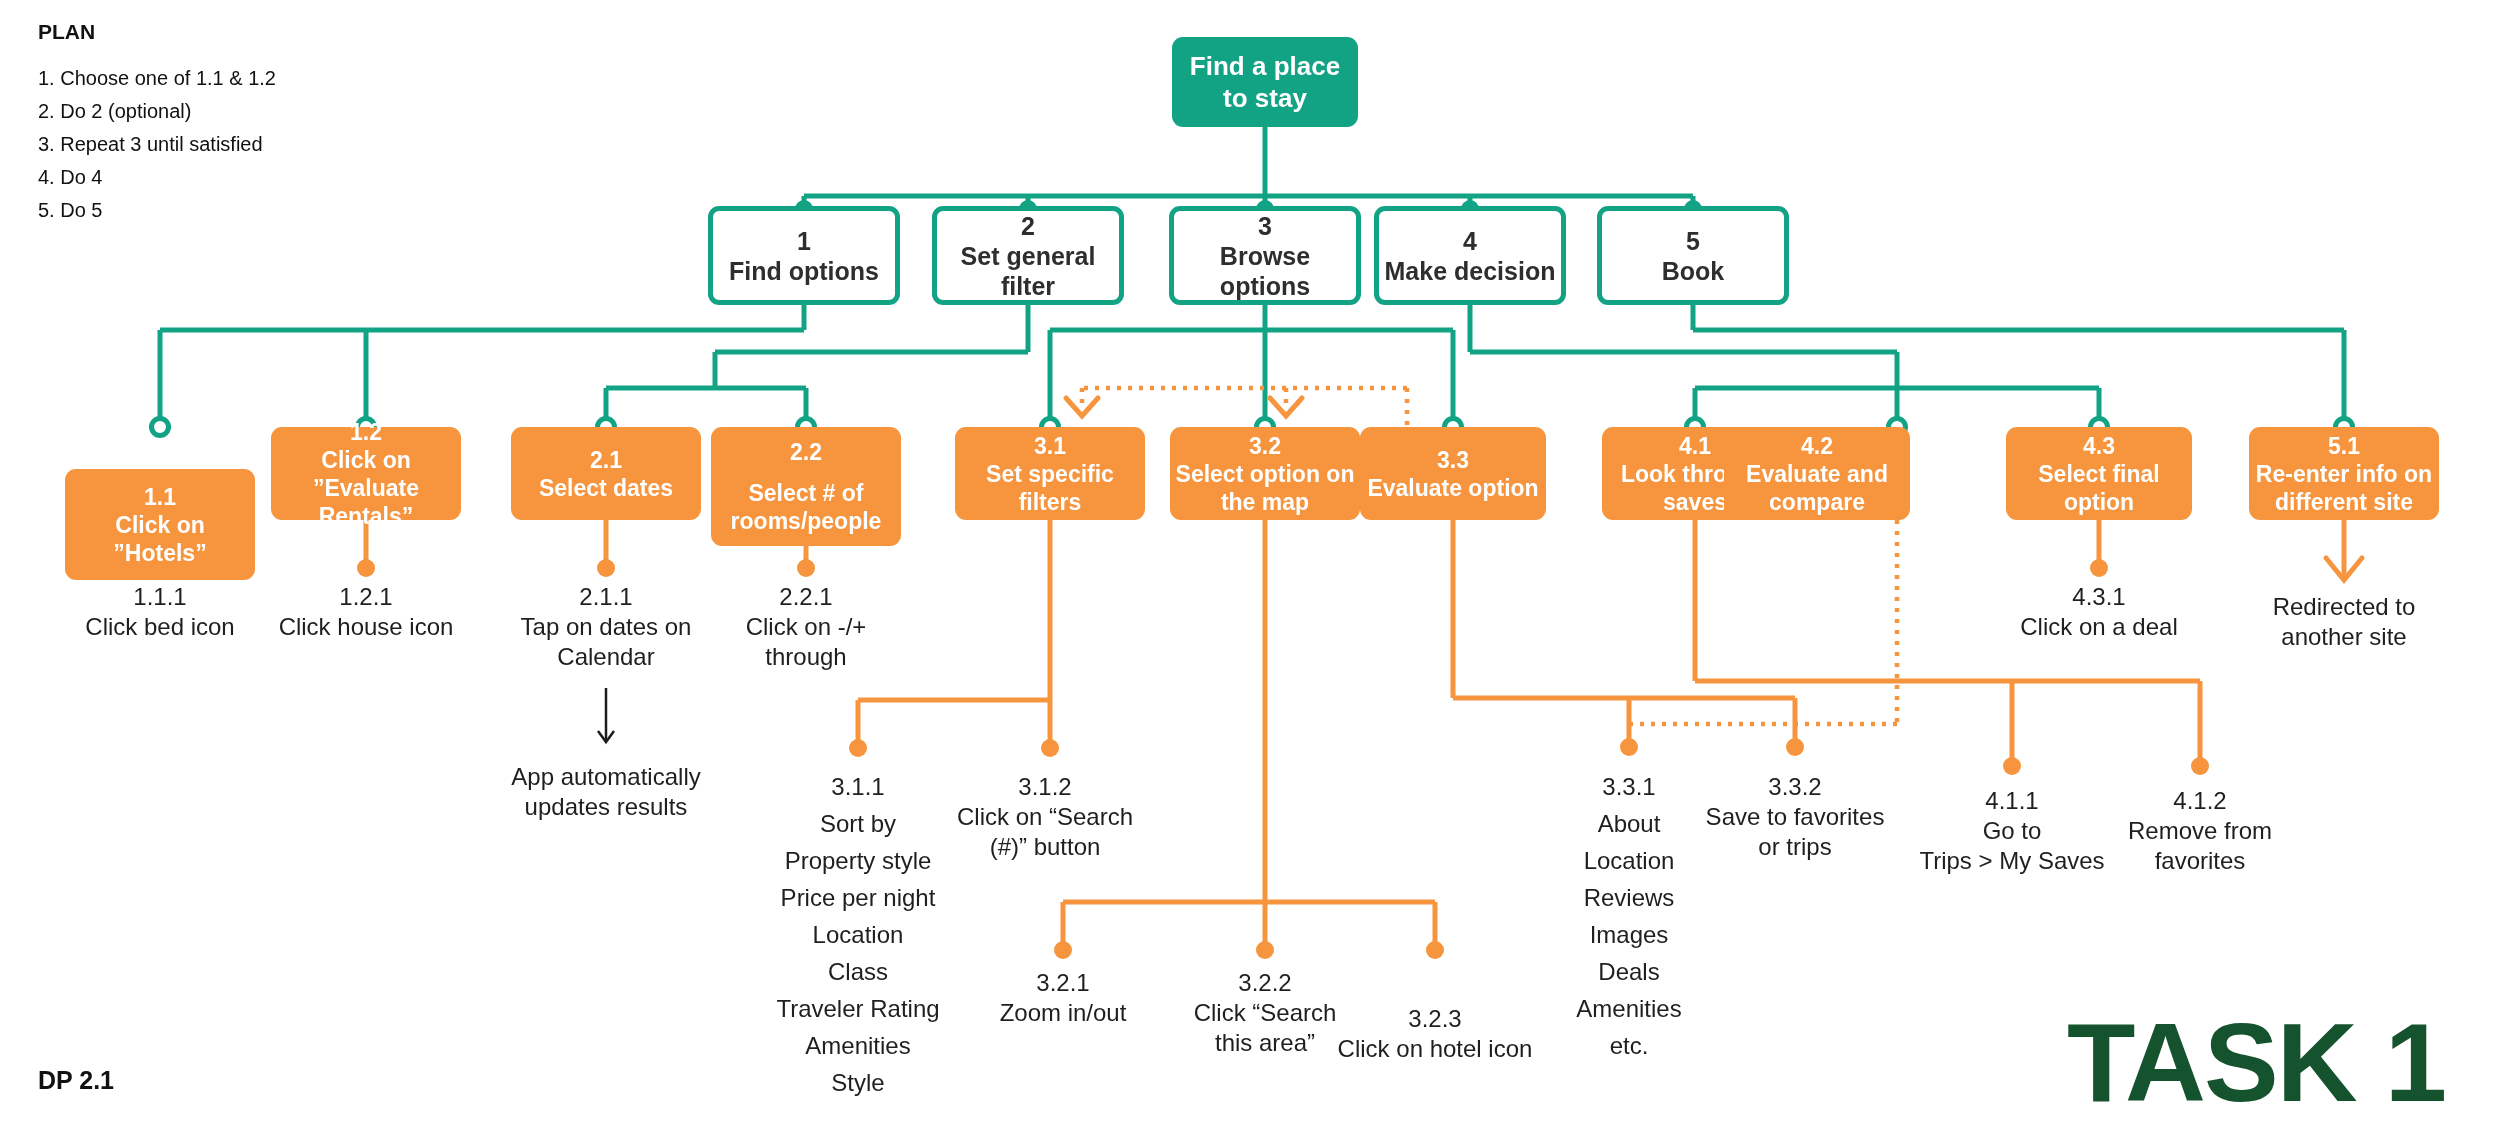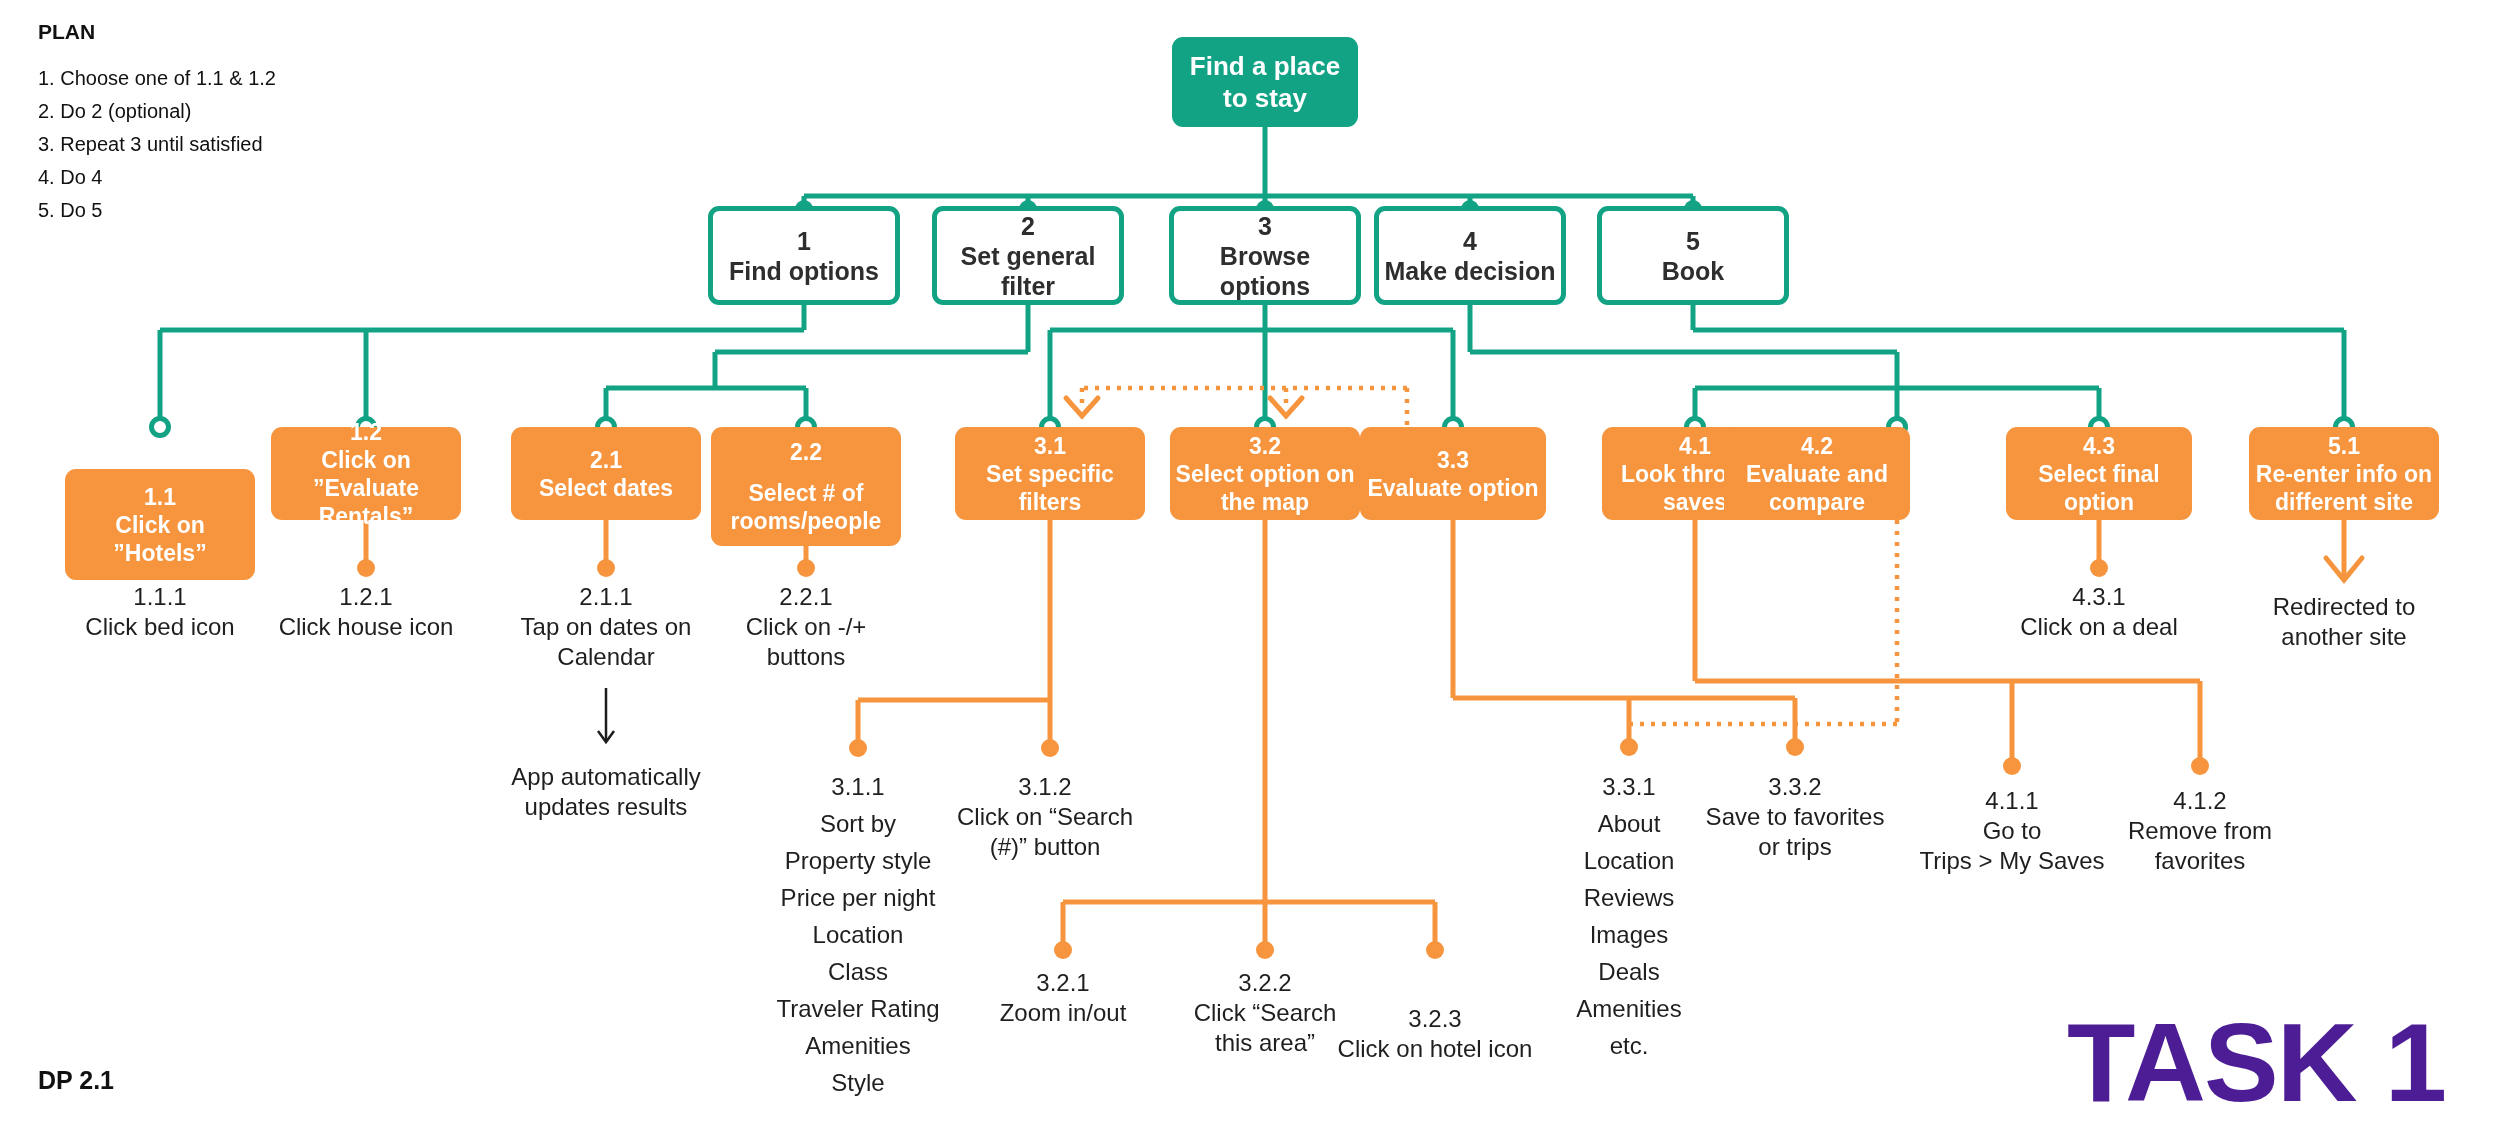--- a/index.html
+++ b/index.html
@@ -21,21 +21,21 @@
   .l1-box{background:#ffffff;border:5px solid #12A284;color:#2e2e2e;font-weight:bold;
           font-size:25px;line-height:30px;}
   .l2-box{background:#F6953E;color:#ffffff;font-weight:bold;font-size:23px;line-height:28px;padding:2px 4px;}
   .leaf{position:absolute;transform:translateX(-50%);text-align:center;color:#1f1f1f;
         font-size:24px;line-height:30px;white-space:nowrap;}
   .leaf.spread{line-height:37px;}
   .plan{position:absolute;left:38px;top:20px;color:#111111;}
   .plan-title{font-weight:bold;font-size:21px;margin-bottom:18px;}
   .plan-items{font-size:20px;line-height:33px;}
   .dp{position:absolute;left:38px;top:1066px;color:#111111;font-weight:bold;font-size:25px;}
-  .task{position:absolute;right:55px;top:998px;color:#4c1d95;font-weight:bold;
+  .task{position:absolute;right:55px;top:998px;color:#14532d;font-weight:bold;
         font-size:112px;letter-spacing:-2px;}
 </style>
 </head>
 <body>
 
 <div class="canvas">
 
   <svg class="wires" width="2500" height="1133">
 
     <g>
@@ -193,21 +193,21 @@
       <div>Click house icon</div>
     </div>
   <div class="leaf" style="left:606px;top:582px;">
       <div>2.1.1</div>
       <div>Tap on dates on</div>
       <div>Calendar</div>
     </div>
   <div class="leaf" style="left:806px;top:582px;">
       <div>2.2.1</div>
       <div>Click on -/+</div>
-      <div>buttons</div>
+      <div>through</div>
     </div>
   <div class="leaf" style="left:606px;top:762px;">
       <div>App automatically</div>
       <div>updates results</div>
     </div>
   <div class="leaf spread" style="left:858px;top:768px;">
       <div>3.1.1</div>
       <div>Sort by</div>
       <div>Property style</div>
       <div>Price per night</div>

